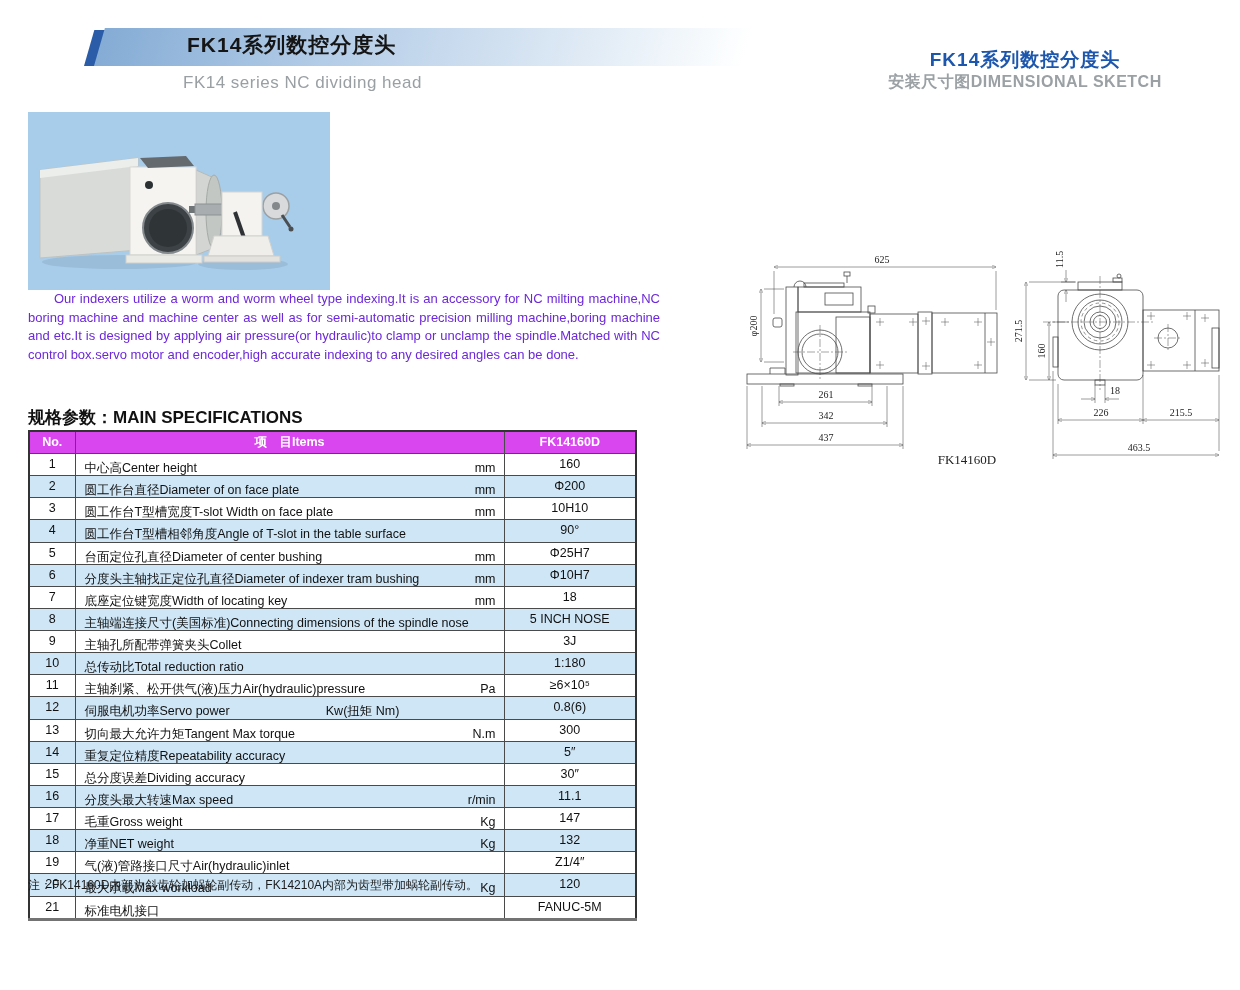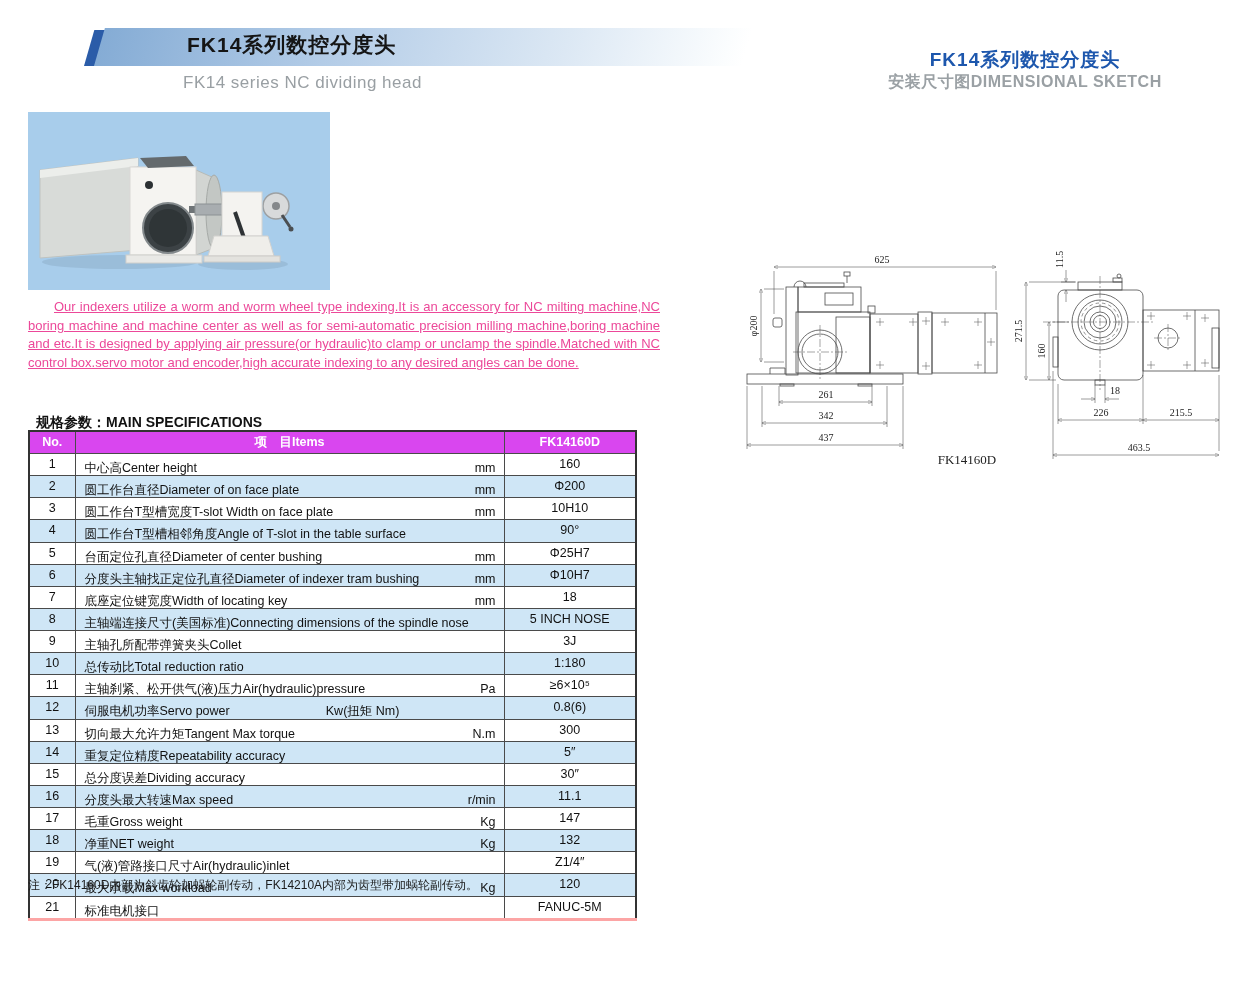--- a/index.html
+++ b/index.html
@@ -20,33 +20,33 @@
   .sketch-sub{position:absolute;left:855px;top:72px;width:340px;text-align:center;
     font-size:16px;font-weight:700;color:#9aa0a4;letter-spacing:.5px;}
 
   
   .photo{position:absolute;left:28px;top:112px;width:302px;height:178px;background:#a8cdeb;}
 
   
   .zh-intro{position:absolute;left:338px;top:112px;width:322px;font-size:13px;font-weight:600;
     line-height:17px;text-align:justify;color:#161616;}
   .zh-intro p{margin:0;text-indent:2em;}
-  .en-intro{position:absolute;left:28px;top:298px;width:632px;font-size:13px;line-height:18.5px;
-    text-align:justify;color:#ec4899;text-decoration:underline;}
+  .en-intro{position:absolute;left:28px;top:290px;width:632px;font-size:13px;line-height:18.5px;
+    text-align:justify;color:#6d28d9;}
   .en-intro p{margin:0;text-indent:2em;}
 
   
-  .spec-title{position:absolute;left:28px;top:406px;margin:8px;font-size:14px;font-weight:800;color:#111;}
+  .spec-title{position:absolute;left:28px;top:406px;margin:0;font-size:17px;font-weight:800;color:#111;}
   .spec-table{position:absolute;left:28px;top:430px;width:607px;border-collapse:collapse;
     font-size:12.5px;color:#111;table-layout:fixed;}
   .spec-table th,.spec-table td{border:1px solid #4a4a4a;padding:0;height:19px;line-height:1.05;overflow:hidden;}
   .spec-table{border:2px solid #333;}
   .spec-table thead th{background:#d946ef;color:#fff;font-weight:700;height:21px;}
   .spec-table tbody tr.alt{background:#cfe6f6;}
-  .spec-table tbody tr:last-child td{border-bottom:3px solid #fca5a5;}
+  .spec-table tbody tr:last-child td{border-bottom:3px solid #737373;}
   .c-no{text-align:center;}
   .item-flex{display:flex;align-items:center;padding:0 8px 0 9px;margin-top:8px;}
   .c-item{white-space:nowrap;}
   .c-mid{flex:1;text-align:center;white-space:nowrap;}
   .c-unit{white-space:nowrap;}
   .c-val{text-align:center;}
 
   .notes{position:absolute;left:28px;top:877px;font-size:12px;line-height:17px;color:#1c1c1c;}
   .notes div{white-space:nowrap;}
 

